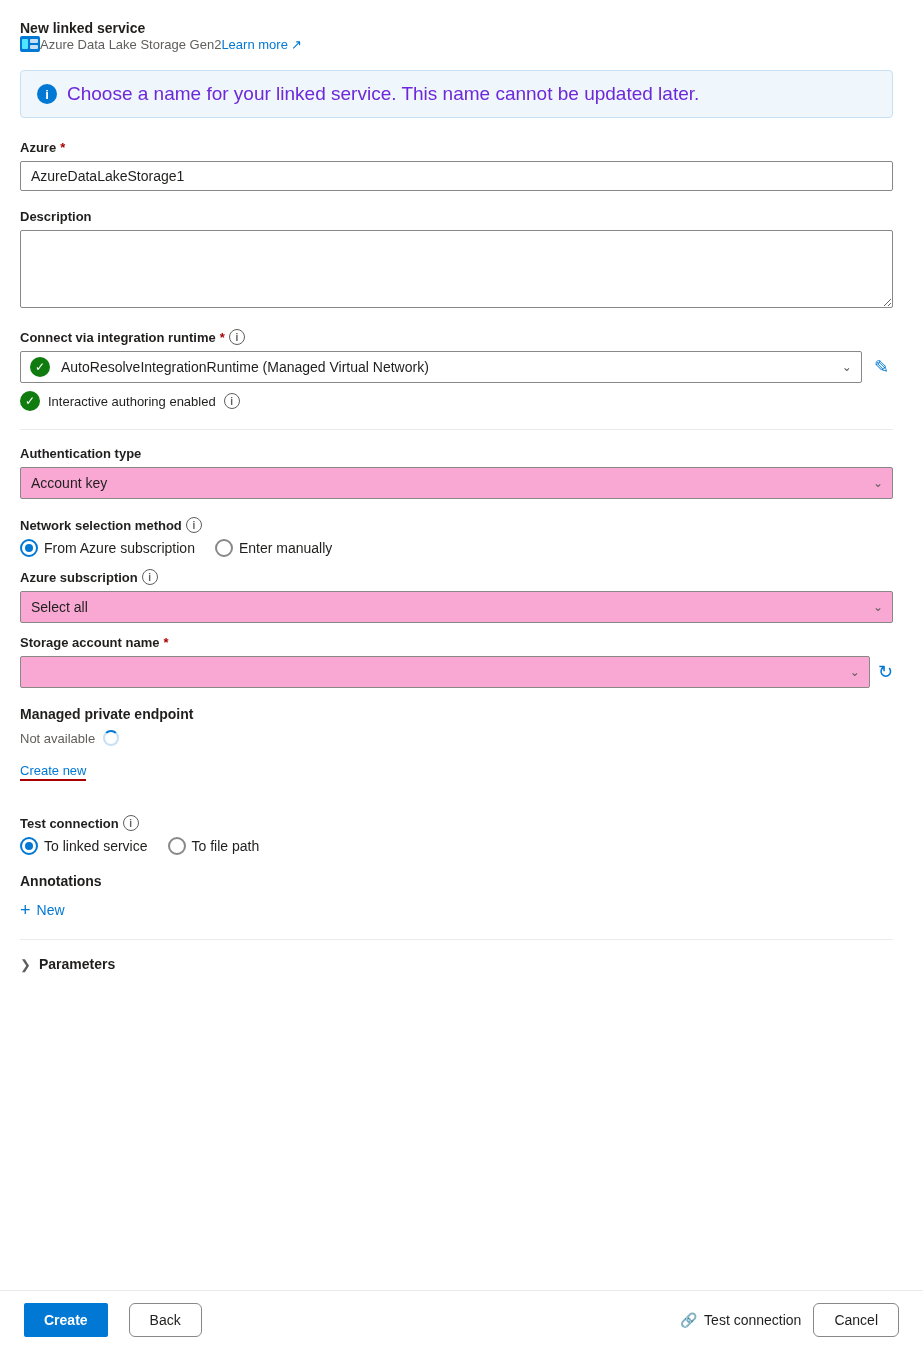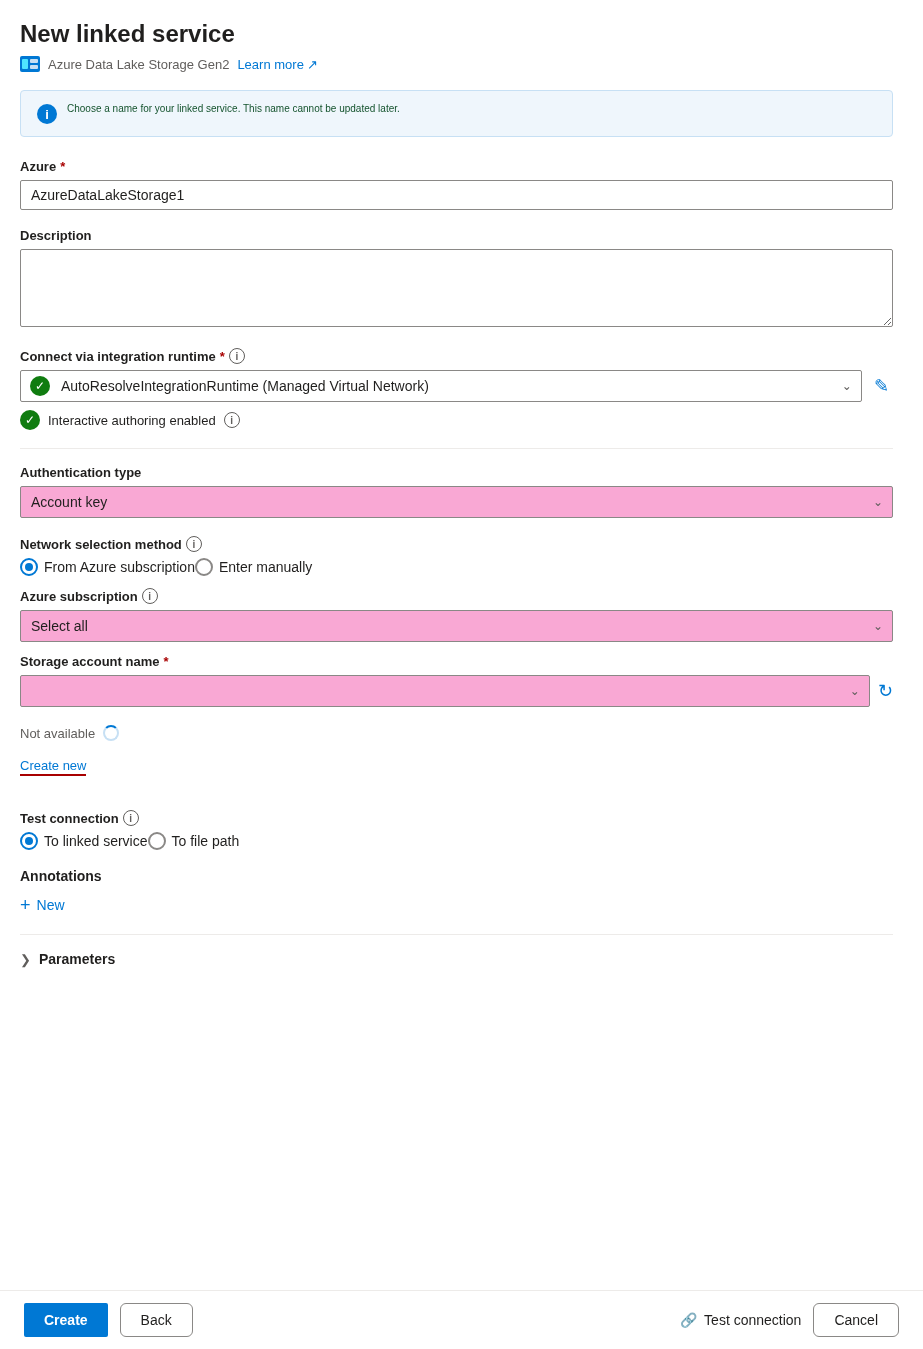--- a/index.html
+++ b/index.html
@@ -7,29 +7,29 @@
       font-family: 'Segoe UI', Arial, sans-serif;
       font-size: 14px;
       color: #201f1e;
       background: #ffffff;
       width: 923px;
       min-height: 1349px;
       padding: 20px 30px 20px 20px;
       position: relative;
     }
     .page-title {
-      font-size: 24px;
-      font-weight: 600;
-      color: #201f1e;
-      margin-bottom: 8px;
+      font-size: 14px;
+      font-weight: 600;
+      color: #201f1e;
+      margin-bottom: 0;
     }
     .subtitle-row {
       display: flex;
       align-items: center;
-      gap: 8px;
+      gap: 0;
       margin-bottom: 18px;
     }
     .subtitle-text {
       font-size: 13px;
       color: #605e5c;
     }
     .learn-more-link {
       color: #0078d4;
       font-size: 13px;
       text-decoration: none;
@@ -56,22 +56,22 @@
       color: #fff;
       display: flex;
       align-items: center;
       justify-content: center;
       font-size: 13px;
       font-weight: 700;
       flex-shrink: 0;
       margin-top: 1px;
     }
     .info-text {
-      font-size: 10px;
-      color: #14532d;
+      font-size: 19px;
+      color: #6d28d9;
     }
     .form-section {
       margin-bottom: 18px;
     }
     .field-label {
       font-size: 13px;
       font-weight: 600;
       color: #201f1e;
       margin-bottom: 6px;
       display: flex;
@@ -204,20 +204,21 @@
       right: 10px;
       top: 50%;
       transform: translateY(-50%);
       color: #605e5c;
       font-size: 12px;
       pointer-events: none;
     }
     .radio-group {
       display: flex;
       align-items: center;
+      gap: 20px;
       margin-top: 4px;
     }
     .radio-option {
       display: flex;
       align-items: center;
       gap: 6px;
       cursor: pointer;
       font-size: 14px;
     }
     .radio-circle {
@@ -342,21 +343,21 @@
       width: 923px;
       background: #ffffff;
       border-top: 1px solid #edebe9;
       padding: 12px 24px;
       display: flex;
       align-items: center;
       justify-content: space-between;
     }
     .footer-left {
       display: flex;
-      gap: 12px;
+      gap: 21px;
     }
     .footer-right {
       display: flex;
       align-items: center;
       gap: 12px;
     }
     .btn-primary {
       background: #0078d4;
       color: #fff;
       border: none;
@@ -522,20 +523,21 @@
         <select>
           <option value=""></option>
         </select>
         <span class="chevron">⌄</span>
       </div>
       <span class="refresh-btn">↻</span>
     </div>
   </div>
 
   <div class="form-section">
+    <div class="section-header">Managed private endpoint</div>
     <div class="not-available-row">
       <span>Not available</span>
       <span class="loading-icon"></span>
     </div>
     <a class="create-new-link">
       <span>Create new</span>
     </a>
   </div>
 
   <div class="test-connection-section">

